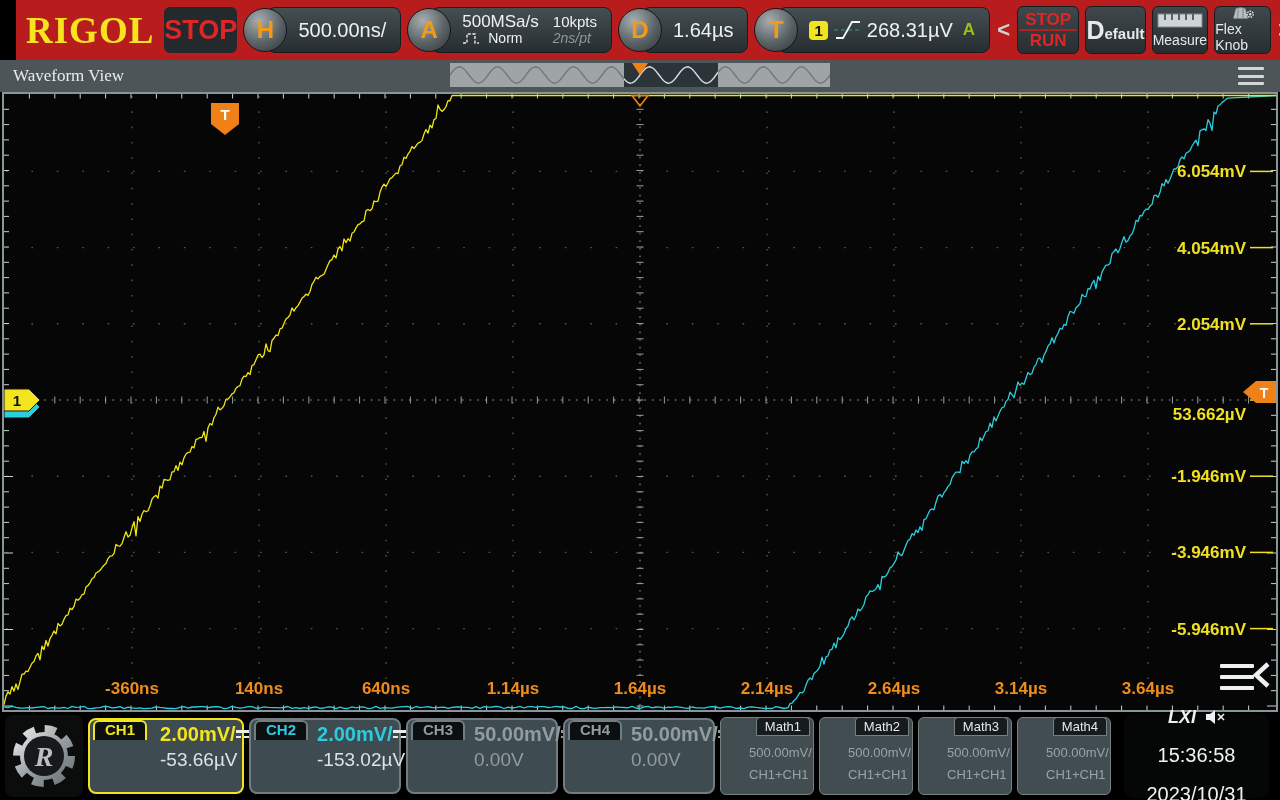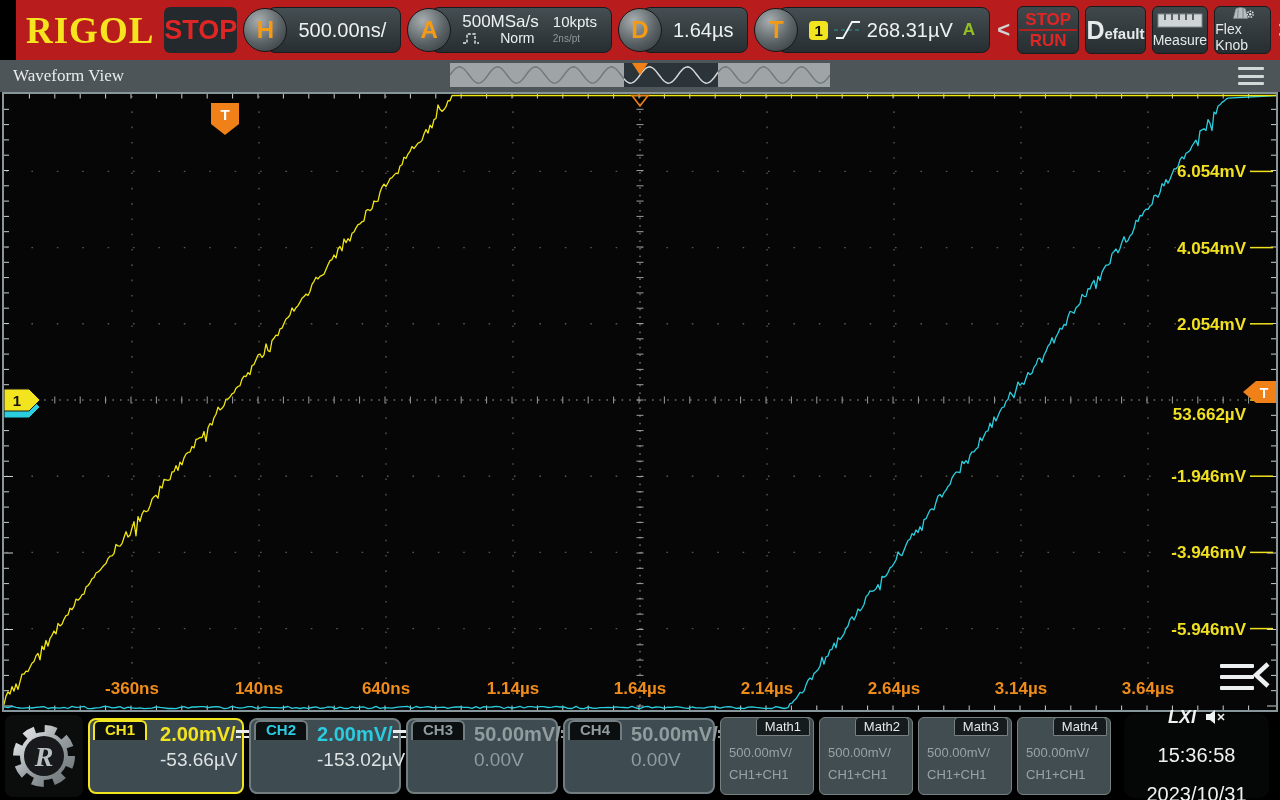--- a/index.html
+++ b/index.html
@@ -19,24 +19,24 @@
   .knob { width:44px; height:44px; border-radius:50%; z-index:2;
           background:radial-gradient(circle at 35% 28%, #a8aeb0, #5a6265 55%, #2e3538);
           border:1px solid #15181a; display:flex; align-items:center; justify-content:center;
           color:#f59a15; font-size:24px; font-weight:bold; }
   .pill { margin-left:-20px; height:46px; padding:0 14px 0 30px;
           background:linear-gradient(#454e52,#272e31); border:1px solid #171c1e;
           border-radius:8px; display:flex; align-items:center; color:#eef1f1; }
   .pill .big { font-size:20px; }
   .acol { display:flex; flex-direction:column; justify-content:center; line-height:17px; }
   .acol .r1 { font-size:17px; }
-  .acol .r2 { font-size:14px; display:flex; align-items:center; gap:16px; }
+  .acol .r2 { font-size:14px; display:flex; align-items:center; gap:4px; }
   .acol2 { display:flex; flex-direction:column; margin-left:14px; line-height:17px; }
   .acol2 .r1 { font-size:15px; }
-  .acol2 .r2 { font-size:10px; color:#8d999d; }
+  .acol2 .r2 { font-size:14px; color:#8d999d;font-style:italic; }
   .badge1 { background:#f2e41e; color:#111; font-size:15px; font-weight:bold;
             border-radius:4px; padding:0 5px; height:19px; line-height:19px; margin-right:6px; }
   .trigA { color:#96c21f; font-size:17px; font-weight:bold; margin-left:10px; }
   .chev { color:#cfd5d6; font-size:22px; font-weight:bold; padding:0 1px; }
   .sqbtn { height:48px; background:linear-gradient(#40484c,#272e31); border:1px solid #171c1e;
            border-radius:6px; color:#e6eaea; display:flex; flex-direction:column;
            align-items:center; justify-content:center; }
   .stoprun { width:88px; color:#e02525; font-weight:bold; font-size:17px; line-height:19px; }
   .stoprun .l1 { border-bottom:2px solid #b32020; padding:0 6px; }
   .defbtn { width:78px; font-weight:bold; }
@@ -74,21 +74,21 @@
   .chrow1 { display:flex; align-items:center; 
             font-size:20px; font-weight:bold; height:26px; }
   .chrow2 { font-size:19px; color:#dde2e3; margin-top:2px; }
   .cpl { display:inline-flex; flex-direction:column; gap:3px; width:24px; }
   .cpl .s { height:2.5px; background:currentColor; }
   .cpl .d { height:2.5px; background:repeating-linear-gradient(90deg, currentColor 0 5px, transparent 5px 8px); }
   .ohm { font-size:18px; font-weight:bold; margin-left:6px; }
   .icons1 { display:flex; align-items:center; color:#e8ecec; }
   .gray { color:#919c9f !important; }
   .mathcard { width:94px; height:78px; background:#414d51; border:1px solid #76817f;
-              border-radius:6px; position:relative; }
+              border-radius:6px; position:relative;padding-left:20px; }
   .mathtab { position:absolute; right:3px; top:-1px; background:#161c1e; border:1px solid #76817f;
              border-radius:4px 4px 0 0; font-size:13px; color:#e4e8e9; padding:1px 8px; }
   .mathbody { margin-top:24px; margin-left:8px; font-size:13px; color:#99a3a7; line-height:22px; }
   #lxipanel { width:145px; height:84px; background:#050606; border-radius:10px; margin-left:8px;
               display:flex; flex-direction:column; align-items:center; justify-content:center;
               color:#eef2f2; gap:1px; }
   #lxirow { display:flex; align-items:center; gap:9px; }
   #lxitxt { font-size:18px; font-weight:bold; font-style:italic; }
   .clk { font-size:20px;margin-top:15px; }
 </style>

